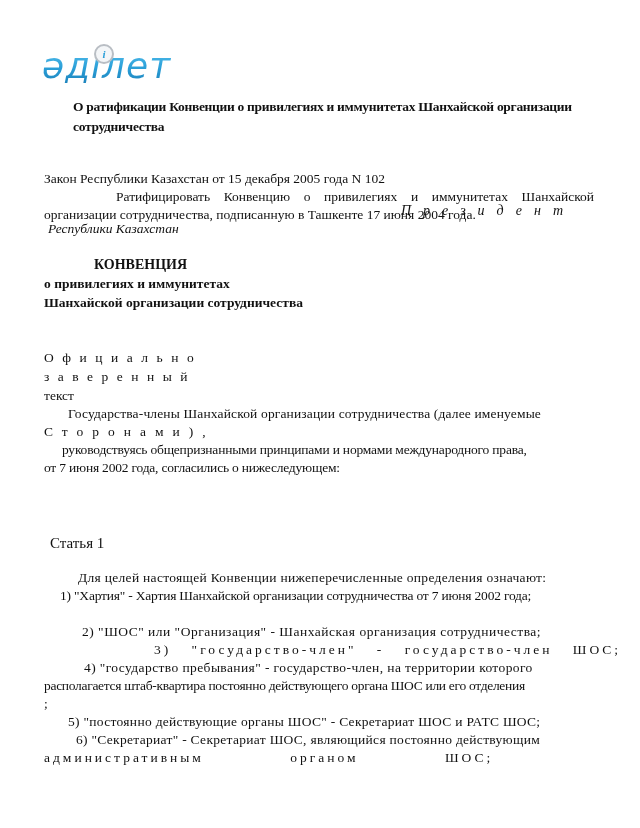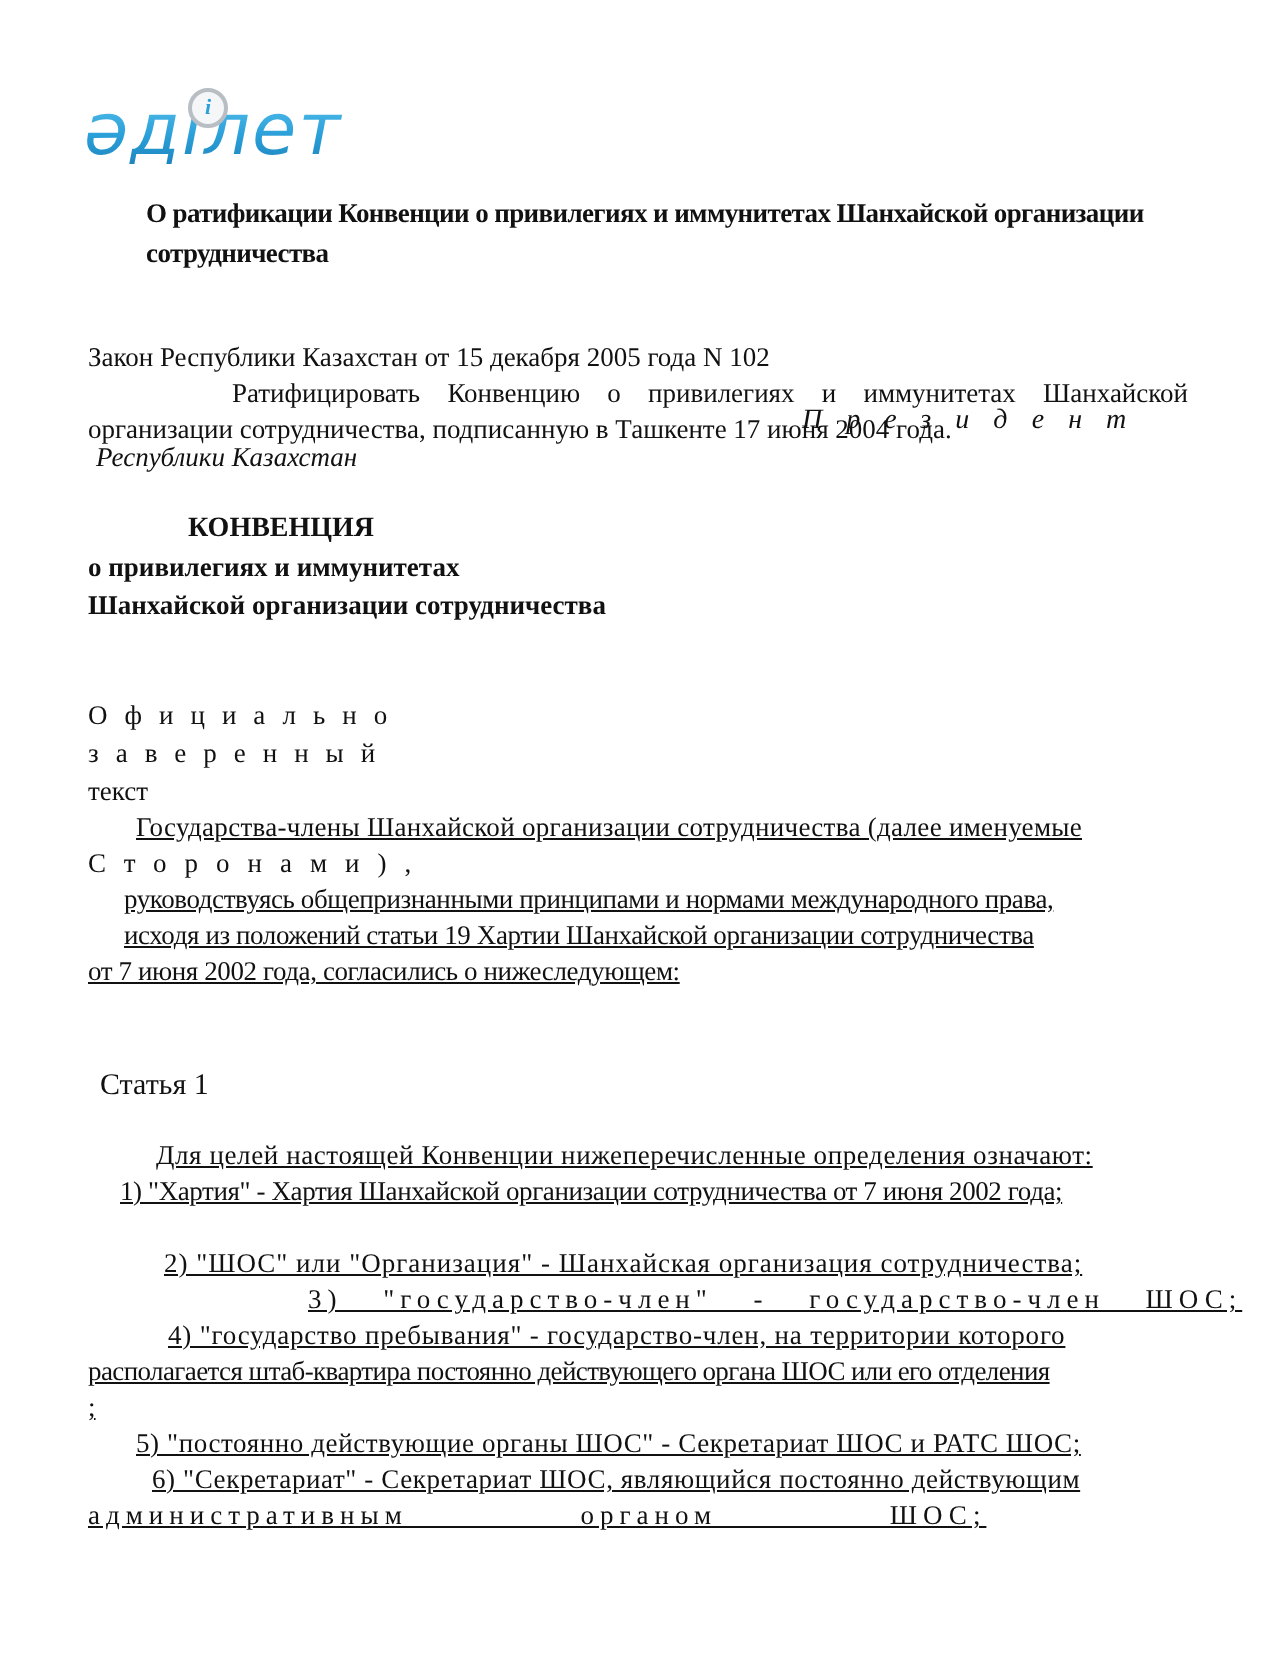--- a/index.html
+++ b/index.html
@@ -15,21 +15,21 @@
   .president { position: absolute; left: 401px; top: 203px; font-style: italic; font-size: 14px; letter-spacing: 12px; }
   .rk { position: absolute; left: 48px; top: 221px; font-style: italic; font-size: 13.5px; }
   .conv { top: 255px; font-weight: bold; line-height: 19px; }
   .conv .head { padding-left: 8px; font-size: 14px; margin-left: 42px; }
   .official { top: 348px; letter-spacing: 8.5px; line-height: 19px; }
   .official .last { letter-spacing: 0; }
   .p1 { top: 405px; text-align: justify; text-indent: 24px; }
   .spaced { letter-spacing: 9px; }
   .art { position: absolute; left: 50px; top: 535px; font-weight: normal; font-size: 15px; }
   .defs { top: 569px; }
-  .line { white-space: nowrap; text-decoration: underline; }
+  .line { white-space: nowrap; }
 </style>
 </head>
 <body>
 
 <div class="page">
 
   <div class="logo">
     <span class="logo-text">әділет</span>
     <span class="logo-badge">i</span>
   </div>
@@ -53,21 +53,20 @@
   <div class="blk official">
     <div>Официально</div>
     <div>заверенный</div>
     <div class="last">текст</div>
   </div>
 
   <div class="blk p1" style="top:405px;">
     <div class="line" style="text-indent:24px; letter-spacing:0.15px;">Государства-члены Шанхайской организации сотрудничества (далее именуемые</div>
     <div class="spaced" style="text-indent:0;">Сторонами),</div>
     <div class="line" style="text-indent:18px; letter-spacing:-0.2px;">руководствуясь общепризнанными принципами и нормами международного права,</div>
-    <div class="line" style="text-indent:18px; letter-spacing:-0.2px;">исходя из положений статьи 19 Хартии Шанхайской организации сотрудничества</div>
     <div class="line" style="text-indent:0; letter-spacing:-0.2px;">от 7 июня 2002 года, согласились о нижеследующем:</div>
   </div>
 
   <div class="art">Статья 1</div>
 
   <div class="blk defs">
     <div class="line" style="padding-left:34px; letter-spacing:0.3px;">Для целей настоящей Конвенции нижеперечисленные определения означают:</div>
     <div class="line" style="padding-left:16px; letter-spacing:-0.2px;">1) "Хартия" - Хартия Шанхайской организации сотрудничества от 7 июня 2002 года;</div>
     <div class="line" style="padding-left:38px; margin-top:18px; letter-spacing:0.5px;">2) "ШОС" или "Организация" - Шанхайская организация сотрудничества;</div>
     <div class="line" style="padding-left:110px; letter-spacing:3px; word-spacing:14px;">3) "государство-член" - государство-член ШОС;</div>

